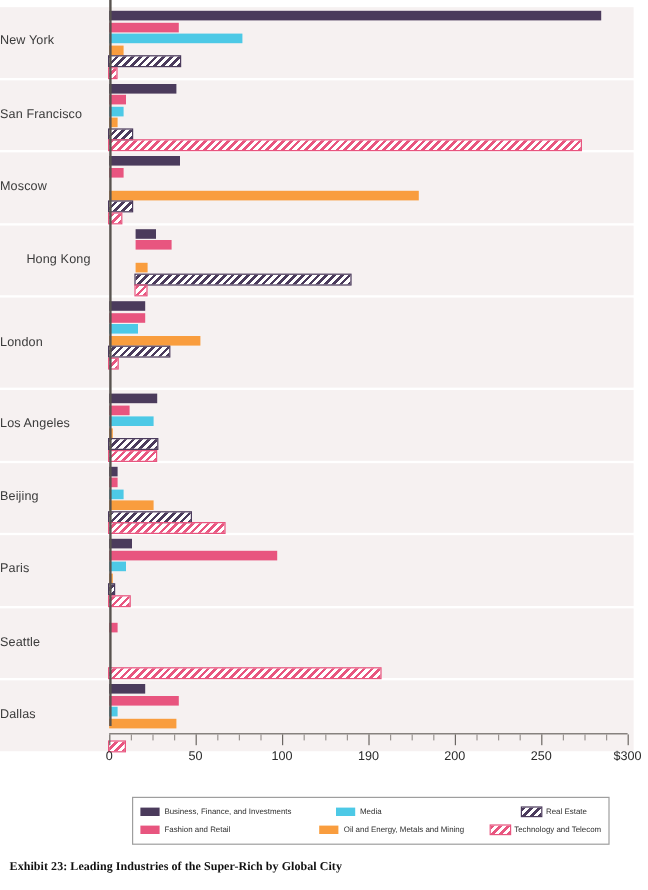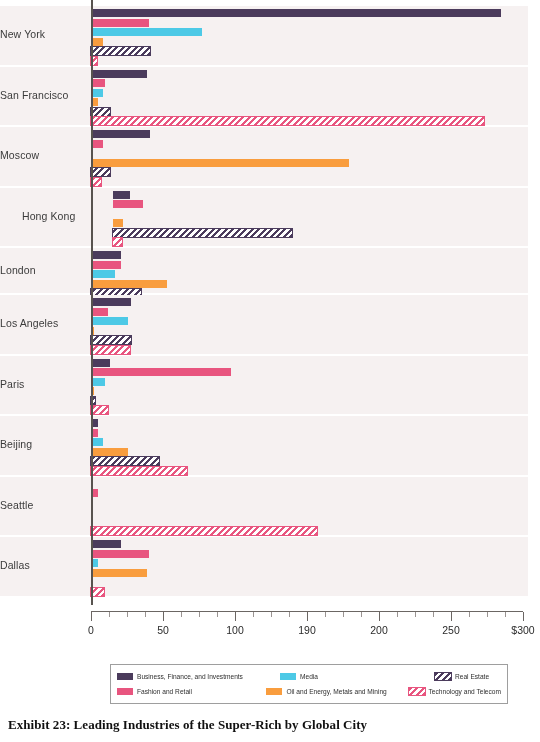--- a/index.html
+++ b/index.html
@@ -147,21 +147,21 @@
   }
   .li-col1 { width: 163px; }
   .li-col2 { width: 155px; }
   .li-col3 { width: auto; }
 
   
   #exhibit-caption {
     position: absolute;
     left: 8px; top: 717px;
     font-family: "Liberation Serif", serif;
-    font-size: 13px;
+    font-size: 10px;
     font-weight: bold;
     color: #111111;
     letter-spacing: .05px;
   }
 </style>
 </head>
 <body>
 
 <div id="root">
 
@@ -203,21 +203,21 @@
         <div class="city-label">Hong Kong</div>
         <div class="bars">
           <div class="bar c-business" style="width: 17.28px;"></div>
           <div class="bar c-fashion" style="width: 30.24px;"></div>
           <div class="bar c-media" style="width: 0px; background: transparent; outline: none;"></div>
           <div class="bar c-oil" style="width: 10.08px;"></div>
           <div class="bar c-realestate" style="width: 178.56px;"></div>
           <div class="bar c-tech" style="width: 8.64px;"></div>
         </div>
       </div>
-      <div class="city-group" style="height: 45px;">
+      <div class="city-group" style="height: 75px;">
         <div class="city-label">London</div>
         <div class="bars">
           <div class="bar c-business" style="width: 30.24px;"></div>
           <div class="bar c-fashion" style="width: 30.24px;"></div>
           <div class="bar c-media" style="width: 24.48px;"></div>
           <div class="bar c-oil" style="width: 76.32px;"></div>
           <div class="bar c-realestate" style="width: 50.4px;"></div>
           <div class="bar c-tech" style="width: 7.2px;"></div>
         </div>
       </div>
@@ -226,39 +226,39 @@
         <div class="bars">
           <div class="bar c-business" style="width: 40.32px;"></div>
           <div class="bar c-fashion" style="width: 17.28px;"></div>
           <div class="bar c-media" style="width: 37.44px;"></div>
           <div class="bar c-oil" style="width: 2.88px;"></div>
           <div class="bar c-realestate" style="width: 40.32px;"></div>
           <div class="bar c-tech" style="width: 38.88px;"></div>
         </div>
       </div>
       <div class="city-group" style="height: 58.5px;">
+        <div class="city-label">Beijing</div>
+        <div class="bars">
+          <div class="bar c-business" style="width: 7.2px;"></div>
+          <div class="bar c-fashion" style="width: 7.2px;"></div>
+          <div class="bar c-media" style="width: 11.52px;"></div>
+          <div class="bar c-oil" style="width: 37.44px;"></div>
+          <div class="bar c-realestate" style="width: 67.68px;"></div>
+          <div class="bar c-tech" style="width: 96.48px;"></div>
+        </div>
+      </div>
+      <div class="city-group" style="height: 58.5px;">
         <div class="city-label">Paris</div>
         <div class="bars">
           <div class="bar c-business" style="width: 18.72px;"></div>
           <div class="bar c-fashion" style="width: 139.68px;"></div>
           <div class="bar c-media" style="width: 14.4px;"></div>
           <div class="bar c-oil" style="width: 2.88px;"></div>
           <div class="bar c-realestate" style="width: 4.32px;"></div>
           <div class="bar c-tech" style="width: 17.28px;"></div>
-        </div>
-      </div>
-      <div class="city-group" style="height: 58.5px;">
-        <div class="city-label">Beijing</div>
-        <div class="bars">
-          <div class="bar c-business" style="width: 7.2px;"></div>
-          <div class="bar c-fashion" style="width: 7.2px;"></div>
-          <div class="bar c-media" style="width: 11.52px;"></div>
-          <div class="bar c-oil" style="width: 37.44px;"></div>
-          <div class="bar c-realestate" style="width: 67.68px;"></div>
-          <div class="bar c-tech" style="width: 96.48px;"></div>
         </div>
       </div>
       <div class="city-group" style="height: 58.5px;">
         <div class="city-label">Seattle</div>
         <div class="bars">
           <div class="bar c-business" style="width: 0px; background: transparent; outline: none;"></div>
           <div class="bar c-fashion" style="width: 7.2px;"></div>
           <div class="bar c-media" style="width: 0px; background: transparent; outline: none;"></div>
           <div class="bar c-oil" style="width: 0px; background: transparent; outline: none;"></div>
           <div class="bar c-realestate" style="width: 0px; background: transparent; outline: none;"></div>

